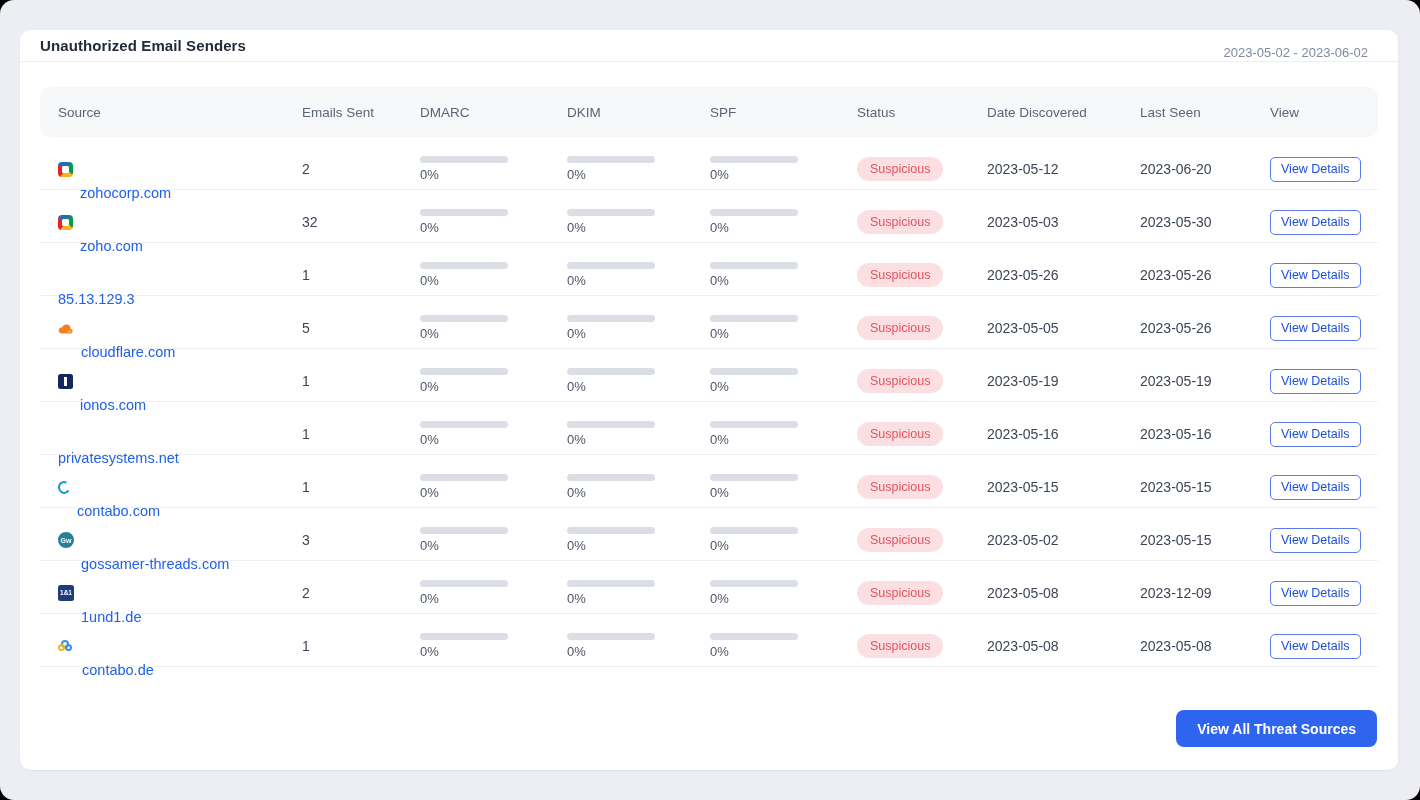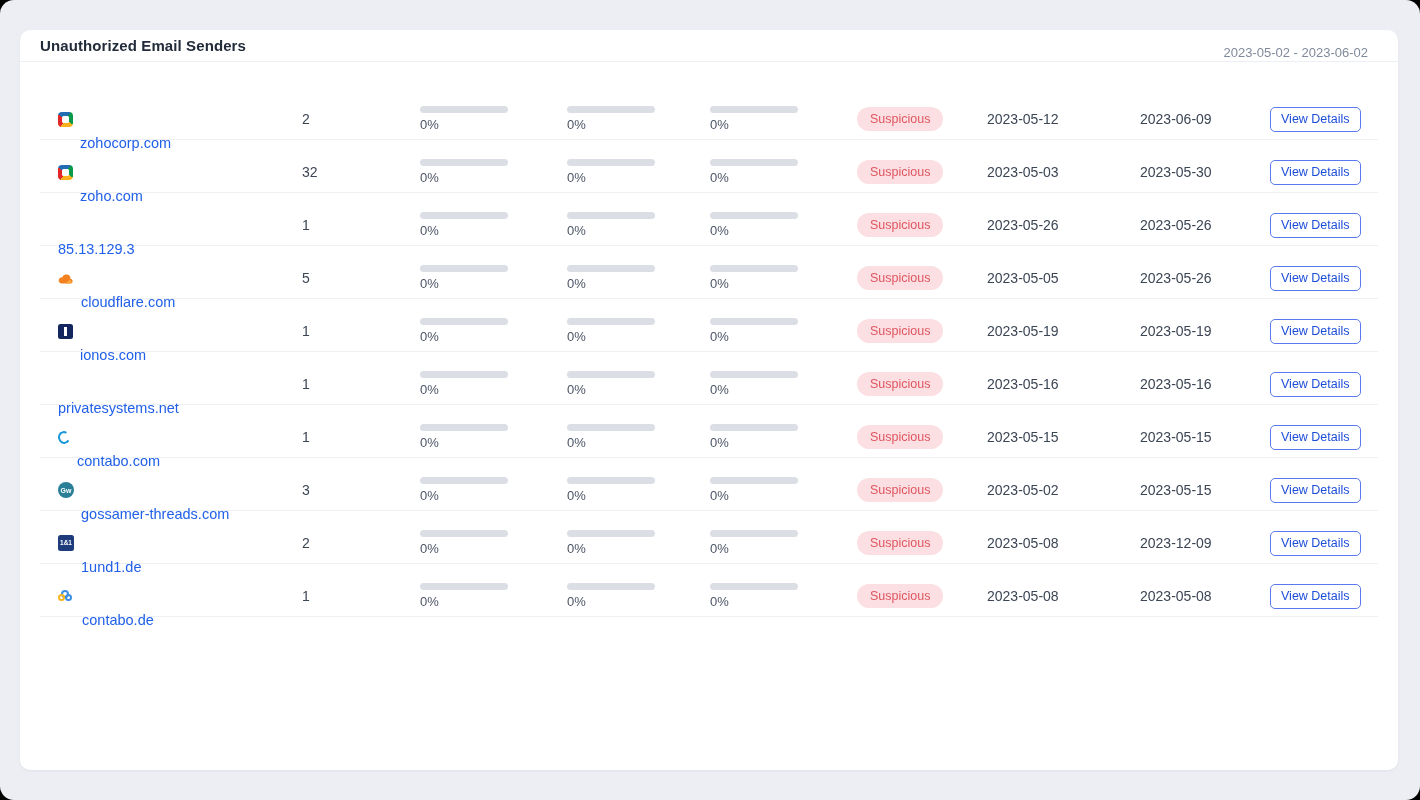--- a/index.html
+++ b/index.html
@@ -96,20 +96,31 @@
 
 <div class="page">
   <div class="card">
 
     <div class="card-header">
       <div class="card-title">Unauthorized Email Senders</div>
       <div class="date-range">2023-05-02 - 2023-06-02</div>
     </div>
 
     <div class="table">
+      <div class="thead grid-cols">
+        <div class="th">Source</div>
+        <div class="th">Emails Sent</div>
+        <div class="th">DMARC</div>
+        <div class="th">DKIM</div>
+        <div class="th">SPF</div>
+        <div class="th">Status</div>
+        <div class="th">Date Discovered</div>
+        <div class="th">Last Seen</div>
+        <div class="th">View</div>
+      </div>
       <div id="tbody">
   <div class="trow grid-cols">
     <div class="cell-source">
       <span class="fav fav-zoho"></span>
       <a class="src-link" href="#">zohocorp.com</a>
     </div>
     <div>2</div>
     <div>
       <div class="prog">
         <span class="track">
@@ -129,21 +140,21 @@
     <div>
       <div class="prog">
         <span class="track">
                   <span class="fill" style="width: 0%;"></span>
                 </span>
         <span class="plabel">0%</span>
       </div>
     </div>
     <div><span class="badge">Suspicious</span></div>
     <div>2023-05-12</div>
-    <div>2023-06-09</div>
+    <div>2023-06-20</div>
     <div><button class="vd-btn">View Details</button></div>
   </div>
 
   <div class="trow grid-cols">
     <div class="cell-source">
       <span class="fav fav-zoho"></span>
       <a class="src-link" href="#">zoho.com</a>
     </div>
     <div>32</div>
     <div>
@@ -468,14 +479,15 @@
       </div>
     </div>
     <div><span class="badge">Suspicious</span></div>
     <div>2023-05-08</div>
     <div>2023-05-08</div>
     <div><button class="vd-btn">View Details</button></div>
   </div>
 </div>
     </div>
 
+    <button class="view-all-btn">View All Threat Sources</button>
   </div>
 </div>
 
 </body></html>

